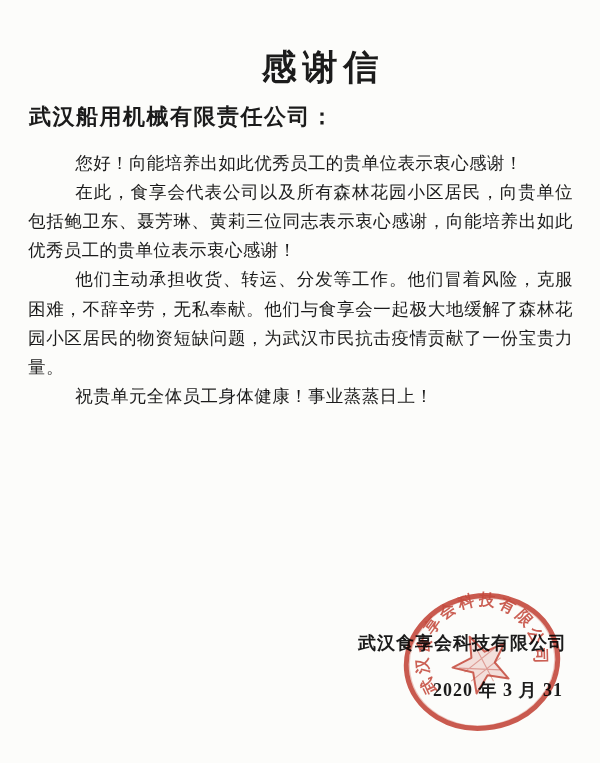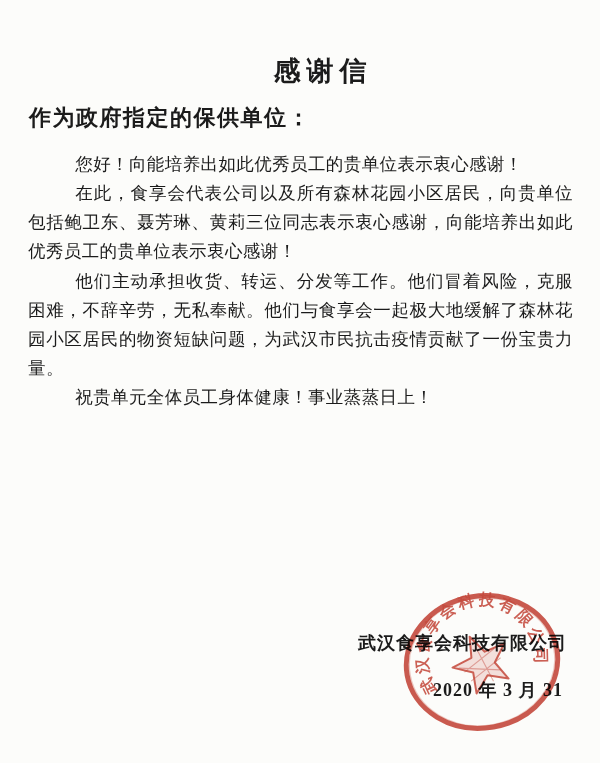--- a/index.html
+++ b/index.html
@@ -10,24 +10,24 @@
   .page {
     position: relative;
     width: 600px;
     height: 763px;
     background: #fcfcfa;
     color: #1b1b1b;
     font-family: "Liberation Serif", "DejaVu Serif", serif;
     overflow: hidden;
   }
   .title {
-    margin: 16px;
+    margin: 8px;
     padding-top: 41px;
     text-align: center;
-    font-size: 27px;
+    font-size: 35px;
     line-height: 1.1;
     font-weight: 700;
     letter-spacing: 6px;
     text-indent: 6px; 
     padding-left: 40px;
   }
   .addressee {
     margin: 14px 28px 0 29px;
     font-size: 22px;
     font-weight: 700;
@@ -74,21 +74,21 @@
     opacity: 0.92;
   }
 </style>
 </head>
 <body>
 
 <div class="page">
 
   <h1 class="title">感谢信</h1>
 
-  <div class="addressee">作为政府指定的保供单位：</div>
+  <div class="addressee">武汉船用机械有限责任公司：</div>
 
   <div class="letter-body">
     <p>您好！向能培养出如此优秀员工的贵单位表示衷心感谢！</p>
     <p>在此，食享会代表公司以及所有森林花园小区居民，向贵单位包括鲍卫东、聂芳琳、黄莉三位同志表示衷心感谢，向能培养出如此优秀员工的贵单位表示衷心感谢！</p>
     <p>他们主动承担收货、转运、分发等工作。他们冒着风险，克服困难，不辞辛劳，无私奉献。他们与食享会一起极大地缓解了森林花园小区居民的物资短缺问题，为武汉市民抗击疫情贡献了一份宝贵力量。</p>
     <p>祝贵单元全体员工身体健康！事业蒸蒸日上！</p>
   </div>
 
   <div class="signature">
     <div class="company">武汉食享会科技有限公司</div>

